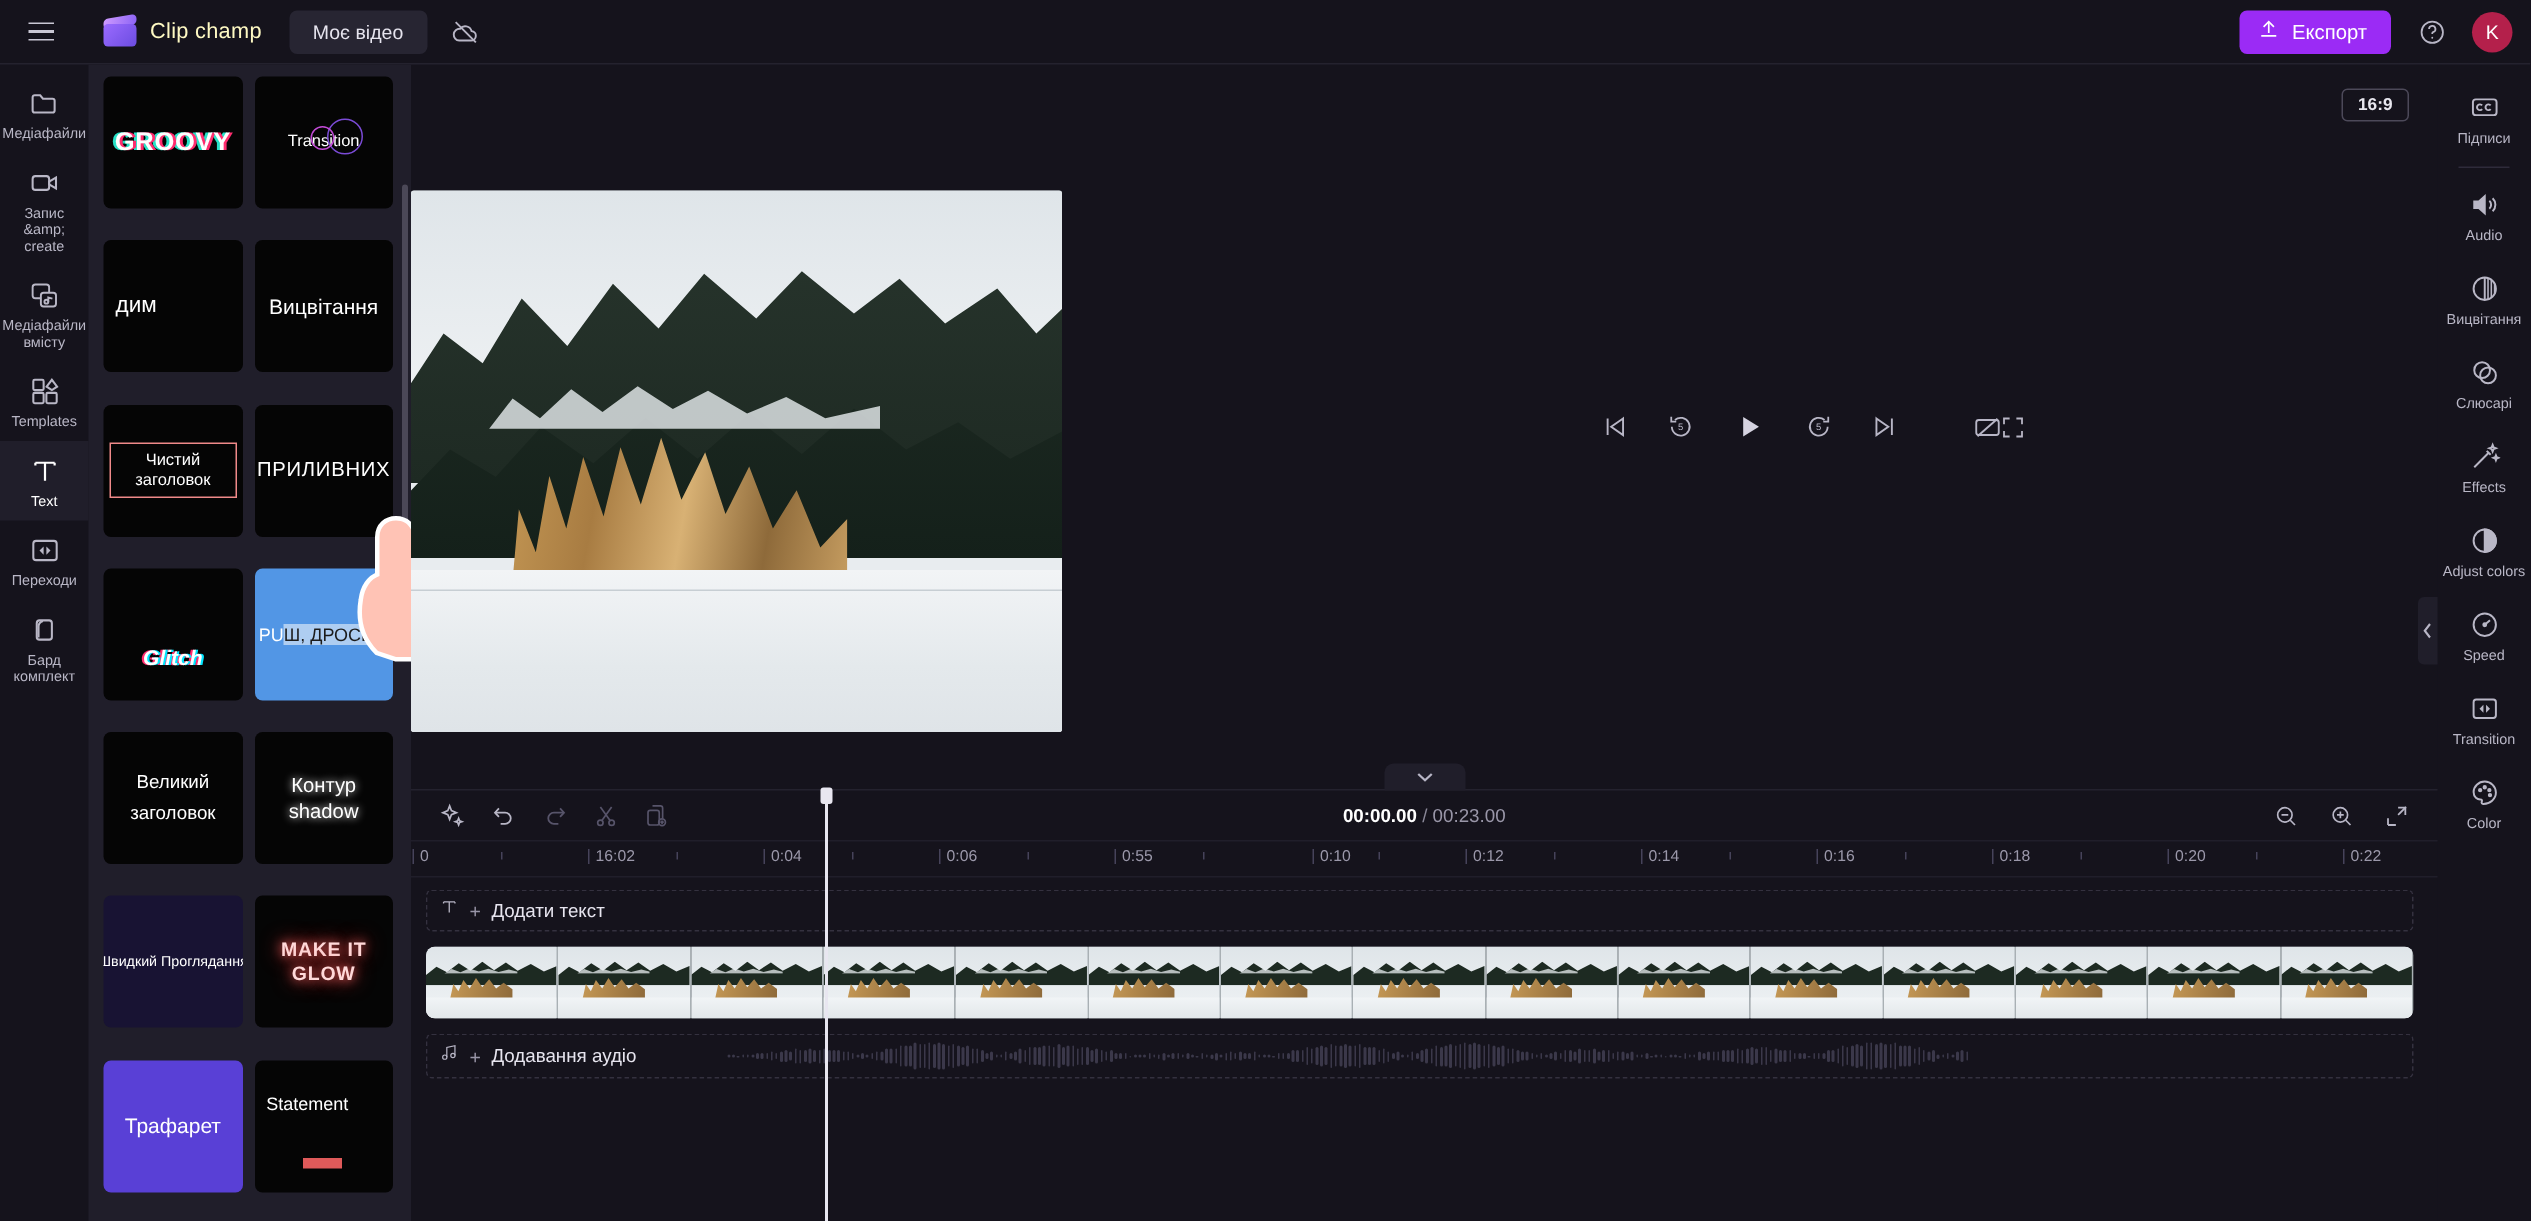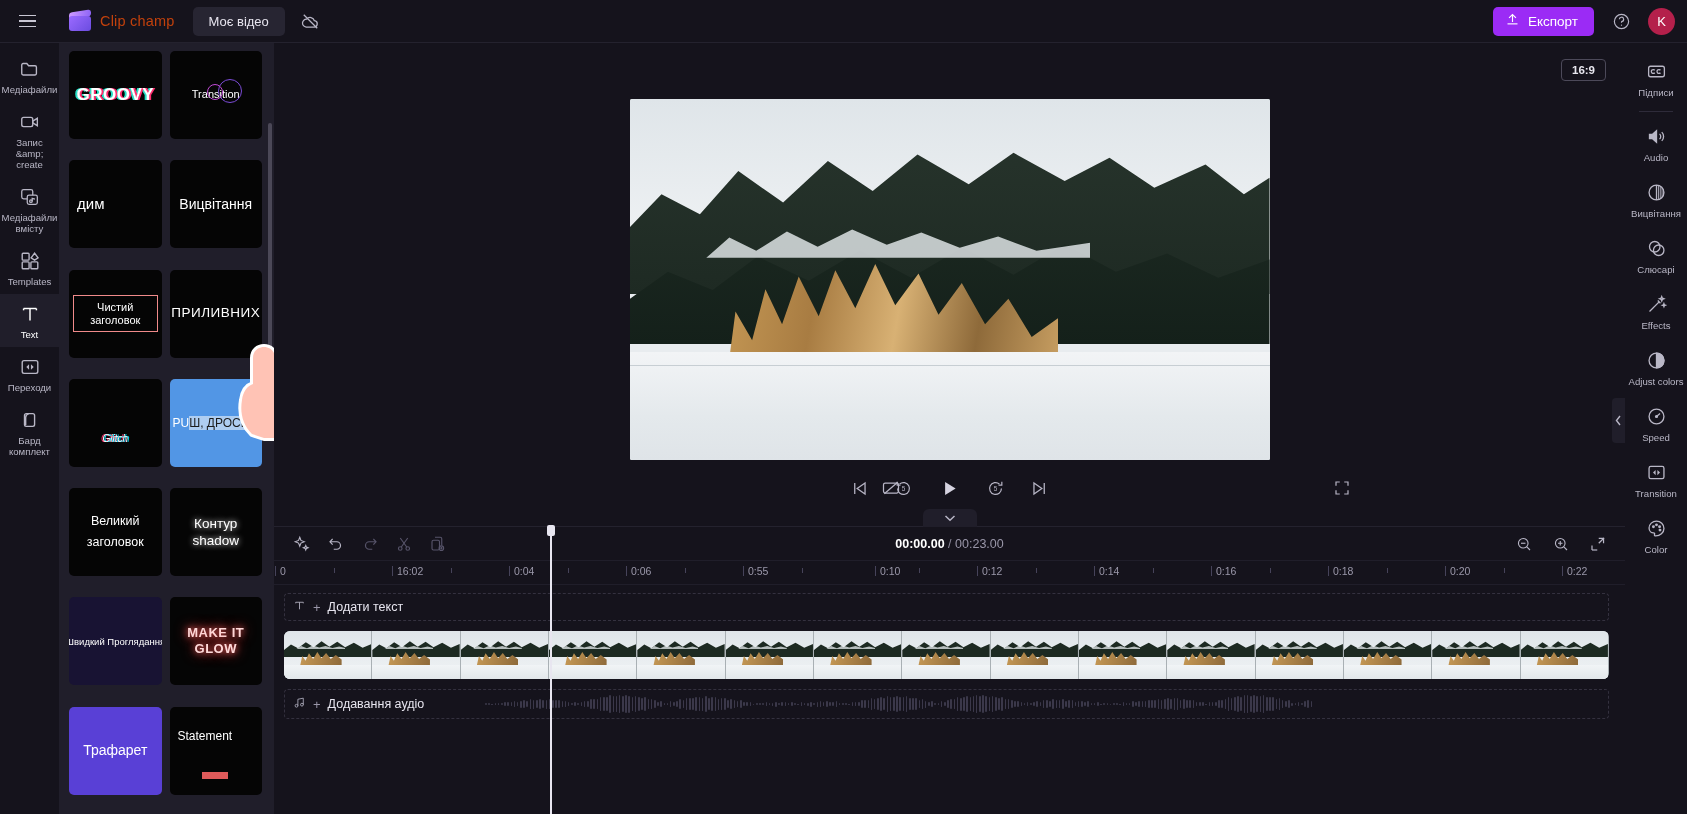--- a/index.html
+++ b/index.html
@@ -23,21 +23,21 @@
   .hamburger { width: 34px; height: 34px; display: flex; flex-direction: column;
     justify-content: center; align-items: center; gap: 4px; cursor: pointer; border-radius: 4px; }
   .hamburger span { display: block; width: 17px; height: 1.6px; background: #c9c7d4; }
   .brand { display: flex; align-items: center; gap: 9px; margin-left: 25px; }
   .brand-logo { width: 22px; height: 20px; position: relative; }
   .brand-logo .body { position: absolute; left: 0; top: 5px; width: 22px; height: 15px;
     background: linear-gradient(135deg,#9b6bff,#6b4ce0); border-radius: 3px; }
   .brand-logo .clap { position: absolute; left: 0; top: 0px; width: 22px; height: 7px;
     background: linear-gradient(100deg,#cf9bff,#8c63f5); border-radius: 3px;
     transform: skewY(-9deg); }
-  .brand-name { color: #c2410c; font-size: 14.5px; letter-spacing: .2px; }
+  .brand-name { color: #fef9c3; font-size: 14.5px; letter-spacing: .2px; }
   .project-chip {
     margin-left: 18px; height: 29px; padding: 0 16px; display: flex; align-items: center;
     background: #272532; border-radius: 5px; color: #e6e4ee; font-size: 13px; cursor: text;
   }
   .cloud-off { margin-left: 14px; width: 24px; height: 24px; display: flex; align-items: center;
     justify-content: center; cursor: pointer; }
   .header-spacer { flex: 1; }
   .export-btn {
     height: 29px; padding: 0 16px 0 12px; display: flex; align-items: center; gap: 8px;
     background: #9b2bf5; border: none; border-radius: 5px; cursor: pointer;
@@ -89,21 +89,21 @@
   .t-fireworks::before { content:""; position:absolute; width:22px; height:22px; border:1.5px solid #7b4bd6;
     border-radius:50%; left:52%; top:32%; }
   .t-fireworks::after { content:""; position:absolute; width:14px; height:14px; border:1.5px solid #c24bd6;
     border-radius:50%; left:40%; top:38%; }
   .t-smoke { justify-content: flex-start; padding-left: 8px; }
   .t-smoke .tile-text { font-size: 15px; }
   .t-fade .tile-text { font-size: 14px; white-space: nowrap; }
   .t-cleantitle .tile-text { border: 1.5px solid #f08a8a; color: #fff; padding: 5px 8px;
     font-size: 11px; line-height: 1.15; }
   .t-tidal .tile-text { font-size: 13.5px; white-space: nowrap; letter-spacing: .5px; }
-  .t-glitch .tile-text { font-weight: normal; font-size: 10px; font-style: italic;
+  .t-glitch .tile-text { font-weight: bold; font-size: 14px; font-style: italic;
     text-shadow: 1.5px 0 #00e5ff, -1.5px 0 #ff2d6f; margin-top: 32px; }
   .t-lines { flex-direction: column; gap: 3px; }
   .t-lines .tile-text { font-size: 15px; }
   .t-lines .underline { width: 58px; height: 2.5px; background: #c068e8; }
   .t-push { background: #5296e5; justify-content: flex-start; padding-left: 3px; }
   .t-push .tile-text { font-size: 12px; white-space: nowrap; text-align: left; }
   .t-push .hl { background: #aecdf1; color: #1b1b1b; }
   .t-bigtitle .tile-text { font-size: 12.5px; line-height: 1.7; }
   .t-outline .tile-text { font-size: 13.5px; line-height: 1.3; text-shadow: 0 0 6px #fff; }
   .t-quick { background: #181333; }
@@ -122,22 +122,22 @@
     position: absolute; right: -1px; top: 355px; width: 13px; height: 45px;
     background: #201e2a; border-radius: 4px 0 0 4px; display: flex; align-items: center;
     justify-content: center; cursor: pointer; z-index: 5;
   }
 
   
   .cursor-hand { position: absolute; left: 175px; top: 295px; z-index: 30; pointer-events: none; }
 
   
   .stage { flex: 1; display: flex; flex-direction: column; min-width: 0; background: #15131c; }
-  .preview-area { flex: 1; position: relative; display: flex; flex-direction: column;
-    align-items: center; justify-content: center; min-height: 0; }
+  .preview-area { flex: 1; position: relative; display: flex; flex-direction: row;
+    align-items: center; justify-content: flex-end; min-height: 0; }
   .ratio-badge {
     position: absolute; right: 19px; top: 16px; width: 45px; height: 22px;
     border: 1px solid #4c4959; border-radius: 4px; color: #e8e7ef; font-size: 11.5px;
     font-weight: bold; display: flex; align-items: center; justify-content: center; cursor: pointer;
   }
   .video-frame {
     margin-top: 46px; width: 640px; height: 361px; border-radius: 2px; overflow: hidden;
     position: relative; background: #cfd7dc;
   }
   .sky { position: absolute; inset: 0; background: linear-gradient(#dfe5e9 0%, #eef1f3 38%, #e8ecef 52%); }

